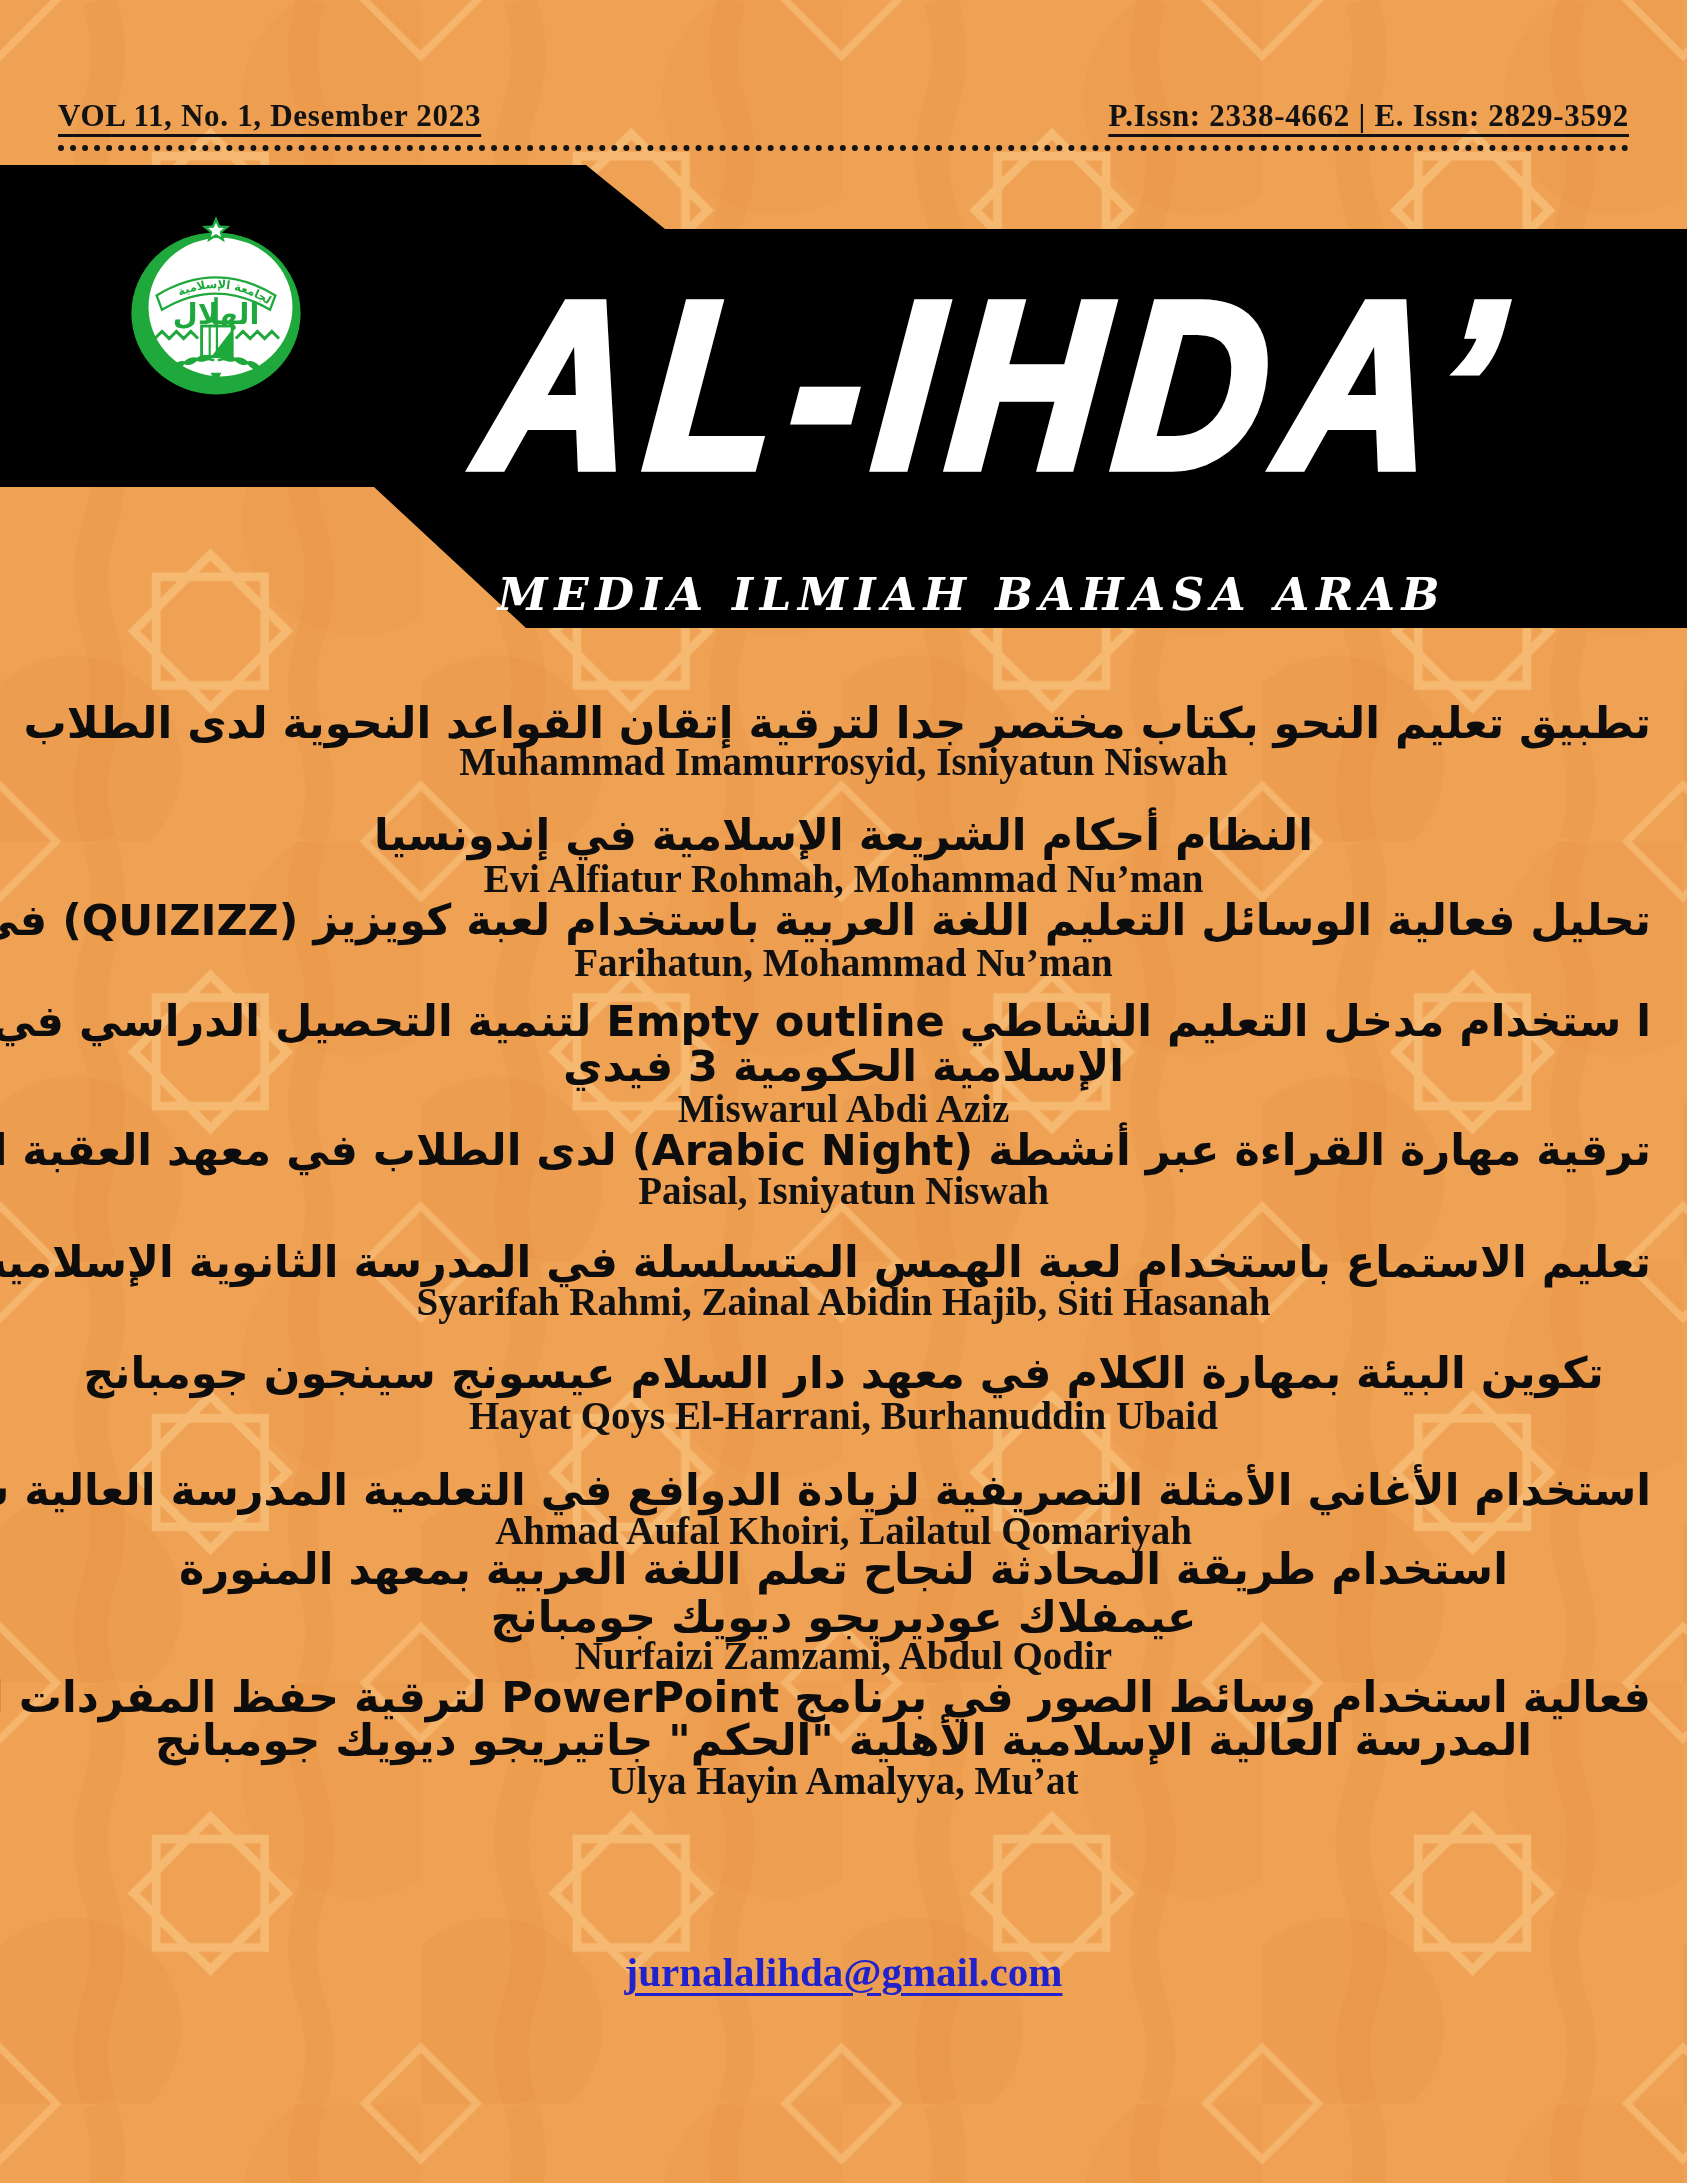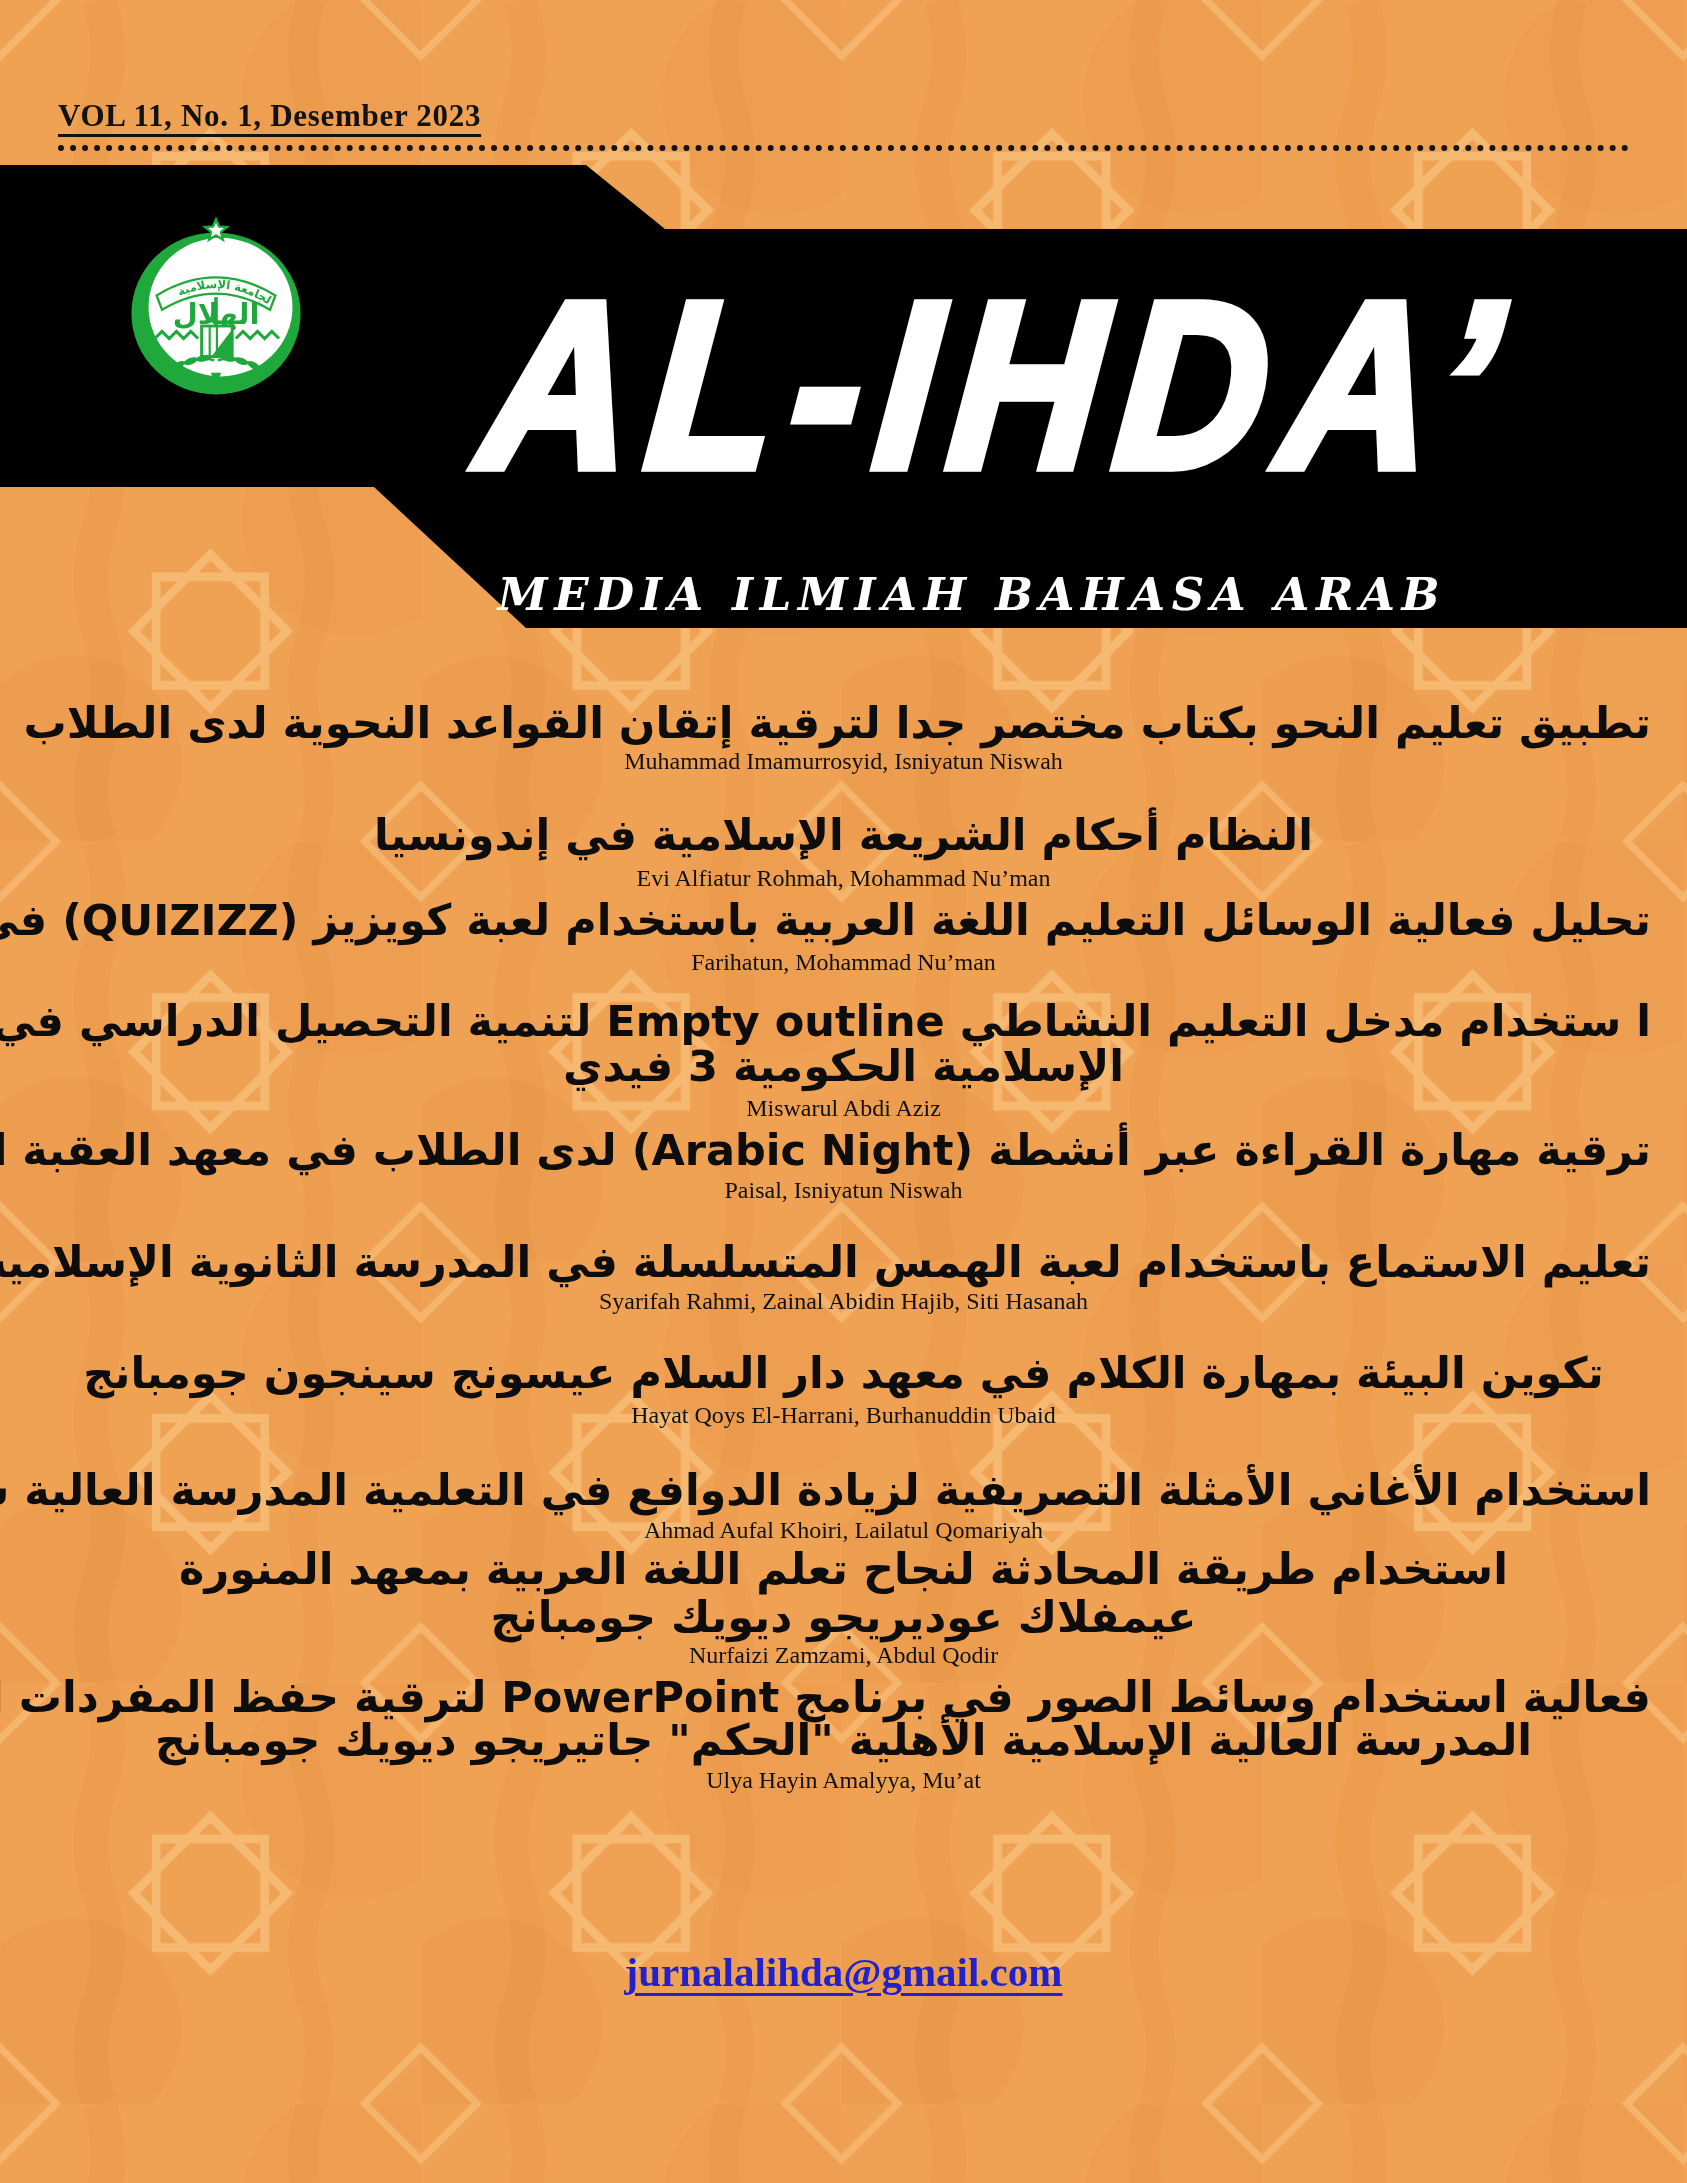--- a/index.html
+++ b/index.html
@@ -71,21 +71,21 @@
     position:absolute;left:36px;right:36px;
     text-align:center;direction:rtl;
     font-family:"DejaVu Sans",sans-serif;
     font-weight:bold;font-size:43px;line-height:42px;
     color:#0d0d0d;white-space:nowrap;z-index:3;
   }
   .authors{
     position:absolute;left:36px;right:36px;
     text-align:center;
     font-family:"Liberation Serif",serif;
-    font-weight:normal;font-size:24px;line-height:37px;
+    font-weight:bold;font-size:39px;line-height:37px;
     color:#111;white-space:nowrap;z-index:3;
   }
 
   
   .footer-line{
     position:absolute;left:36px;right:36px;
     text-align:center;
     font-family:"Liberation Serif",serif;
     font-weight:bold;font-size:37px;line-height:44px;
     letter-spacing:0.7px;color:#101010;white-space:nowrap;z-index:3;
@@ -126,20 +126,21 @@
           <rect x="-60" y="-60" width="120" height="120" transform="translate(0,636) rotate(45)"></rect>
           <rect x="-60" y="-60" width="120" height="120" transform="translate(636,636) rotate(45)"></rect>
         </g>
       </pattern>
     </defs>
     <rect width="2550" height="3300" fill="url(#bgpat)"></rect>
   </svg>
 
   <div class="header-row">
     <span class="htext">VOL 11, No. 1, Desember 2023</span>
+    <span class="htext">P.Issn: 2338-4662 | E. Issn: 2829-3592</span>
   </div>
 
   <div class="banner"></div>
 
   <div class="logo-box">
     <svg viewBox="0 0 100 100" width="180" height="180" overflow="visible">
       <ellipse cx="50" cy="53" rx="47" ry="45" fill="#1fa83c"></ellipse>
       <ellipse cx="52.5" cy="49.5" rx="40" ry="38.5" fill="#ffffff"></ellipse>
       <g transform="translate(50,7)">
         <path d="M0,-8 L2.2,-2.8 L7.8,-2.5 L3.4,1 L4.9,6.5 L0,3.4 L-4.9,6.5 L-3.4,1 L-7.8,-2.5 L-2.2,-2.8 Z" fill="#1fa83c"></path>

